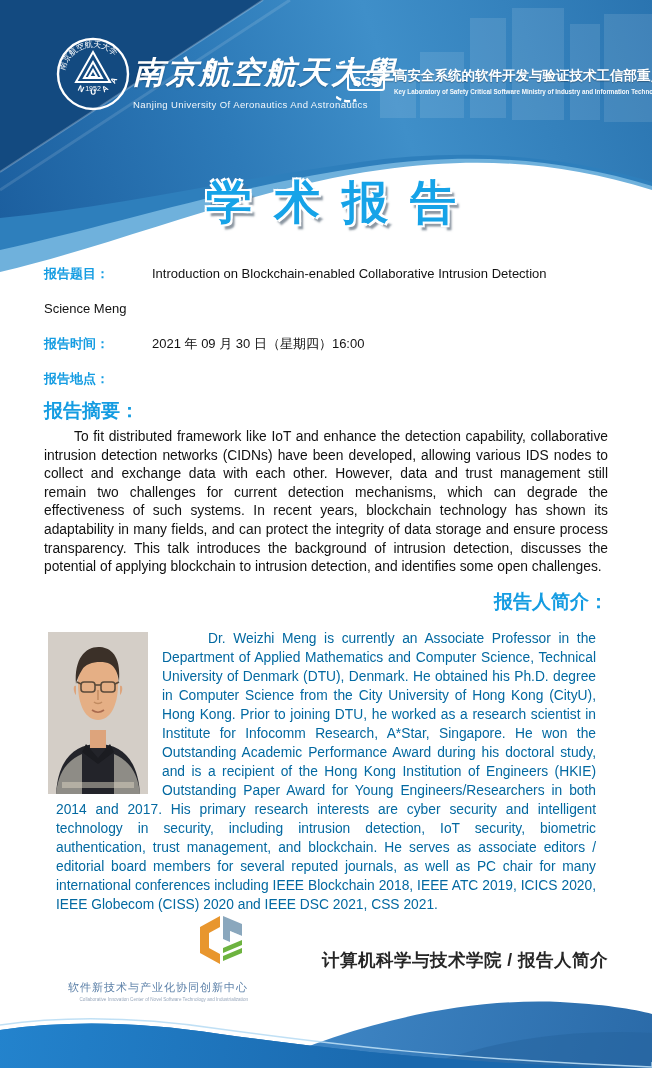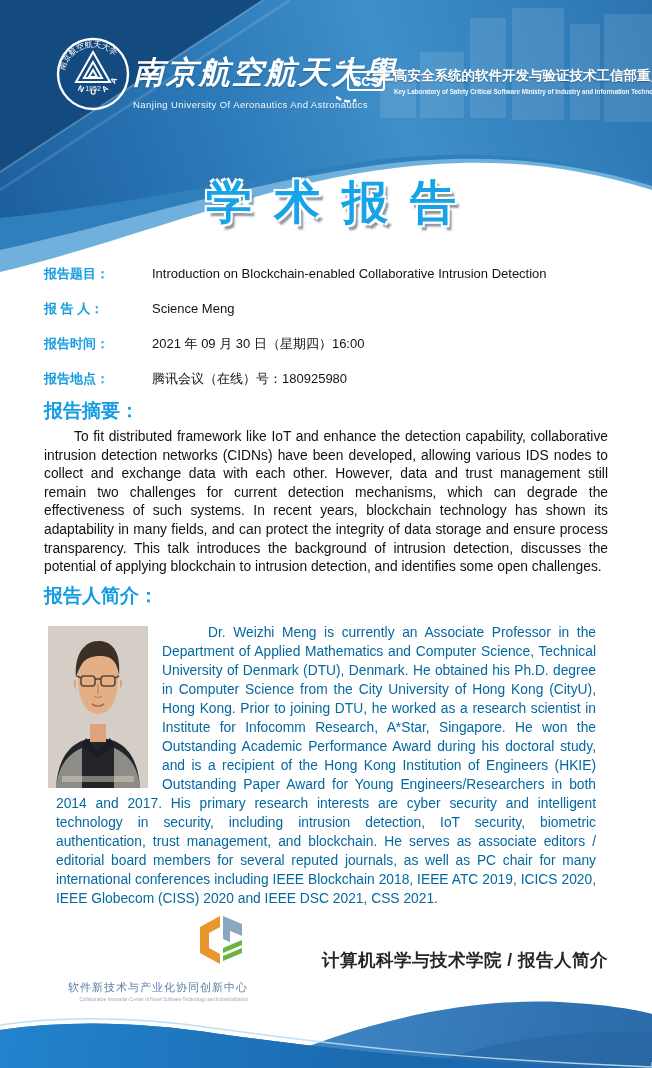--- a/index.html
+++ b/index.html
@@ -135,38 +135,36 @@
   <h1 class="main-title">学术报告</h1>
 
   <div class="content">
 
     <div class="row">
       <span class="lbl">报告题目：</span>
       <span class="val">Introduction on Blockchain-enabled Collaborative Intrusion Detection</span>
     </div>
 
     <div class="row">
-      <span class="lbl">报 告 人：</span>
       <span class="val">Science Meng</span>
     </div>
 
     <div class="row">
       <span class="lbl">报告时间：</span>
       <span class="val">2021 年 09 月 30 日（星期四）16:00</span>
     </div>
 
     <div class="row">
       <span class="lbl">报告地点：</span>
-      <span class="val">腾讯会议（在线）号：180925980</span>
     </div>
 
     <div class="sec-lbl">报告摘要：</div>
     <p class="para">To fit distributed framework like IoT and enhance the detection capability, collaborative intrusion detection networks (CIDNs) have been developed, allowing various IDS nodes to collect and exchange data with each other. However, data and trust management still remain two challenges for current detection mechanisms, which can degrade the effectiveness of such systems. In recent years, blockchain technology has shown its adaptability in many fields, and can protect the integrity of data storage and ensure process transparency. This talk introduces the background of intrusion detection, discusses the potential of applying blockchain to intrusion detection, and identifies some open challenges.</p>
 
-    <div class="sec-lbl" style="margin-top:4px;">报告人简介：</div>
+    <div class="sec-lbl" style="margin-top:10px;text-align:right;">报告人简介：</div>
 
     <div class="bio-wrap">
 
       <svg class="photo" viewBox="0 0 100 162">
         <rect width="100" height="162" fill="#d8d3cc"></rect>
         <rect width="100" height="162" fill="#cfc9c1" opacity="0.4"></rect>
 
         <path d="M8,162 C10,128 26,112 50,112 C74,112 90,128 92,162 Z" fill="#23242a"></path>
         <path d="M8,162 C10,140 20,128 34,122 L34,162 Z" fill="#e8e2d2" opacity="0.55"></path>
         <path d="M92,162 C90,140 80,128 66,122 L66,162 Z" fill="#e8e2d2" opacity="0.55"></path>

